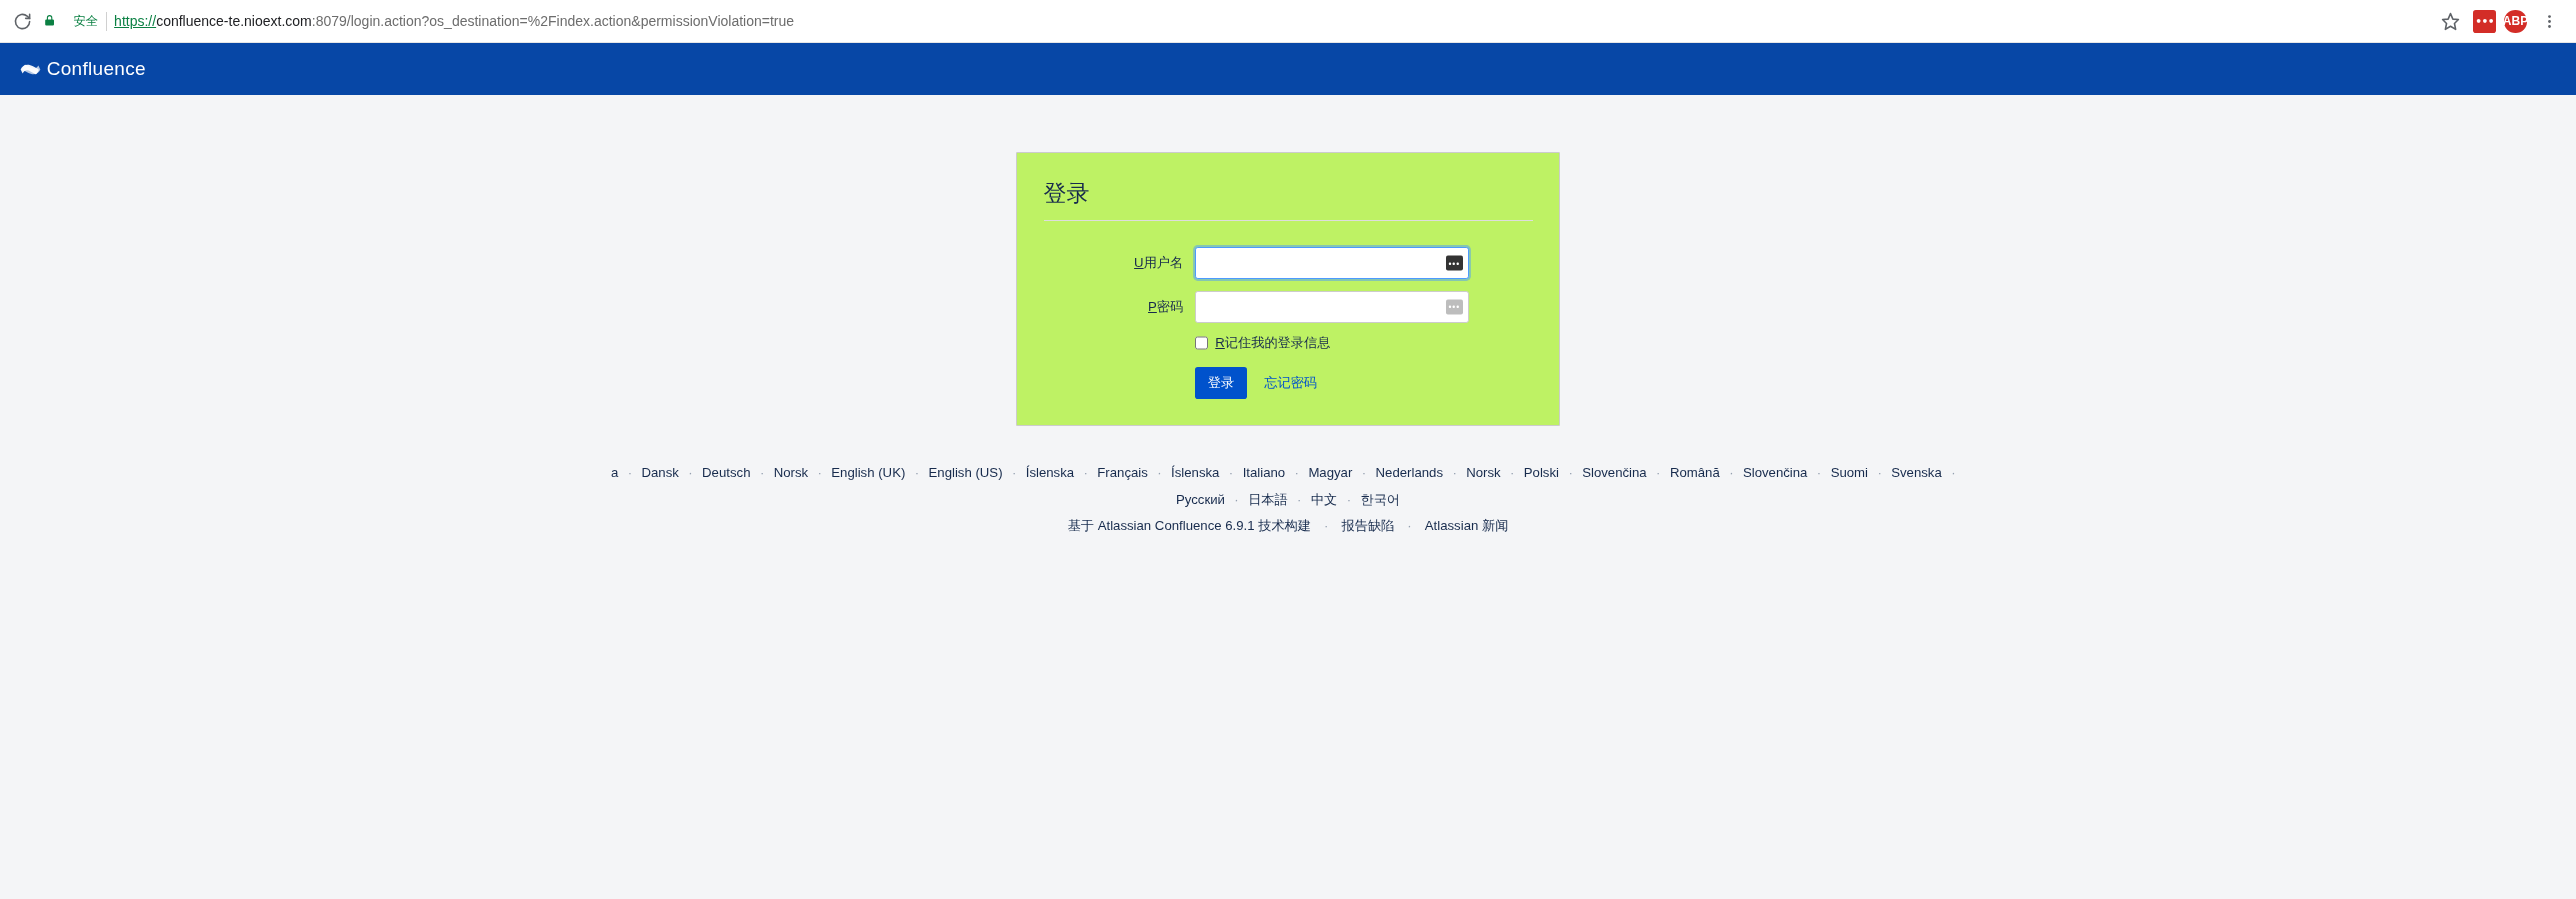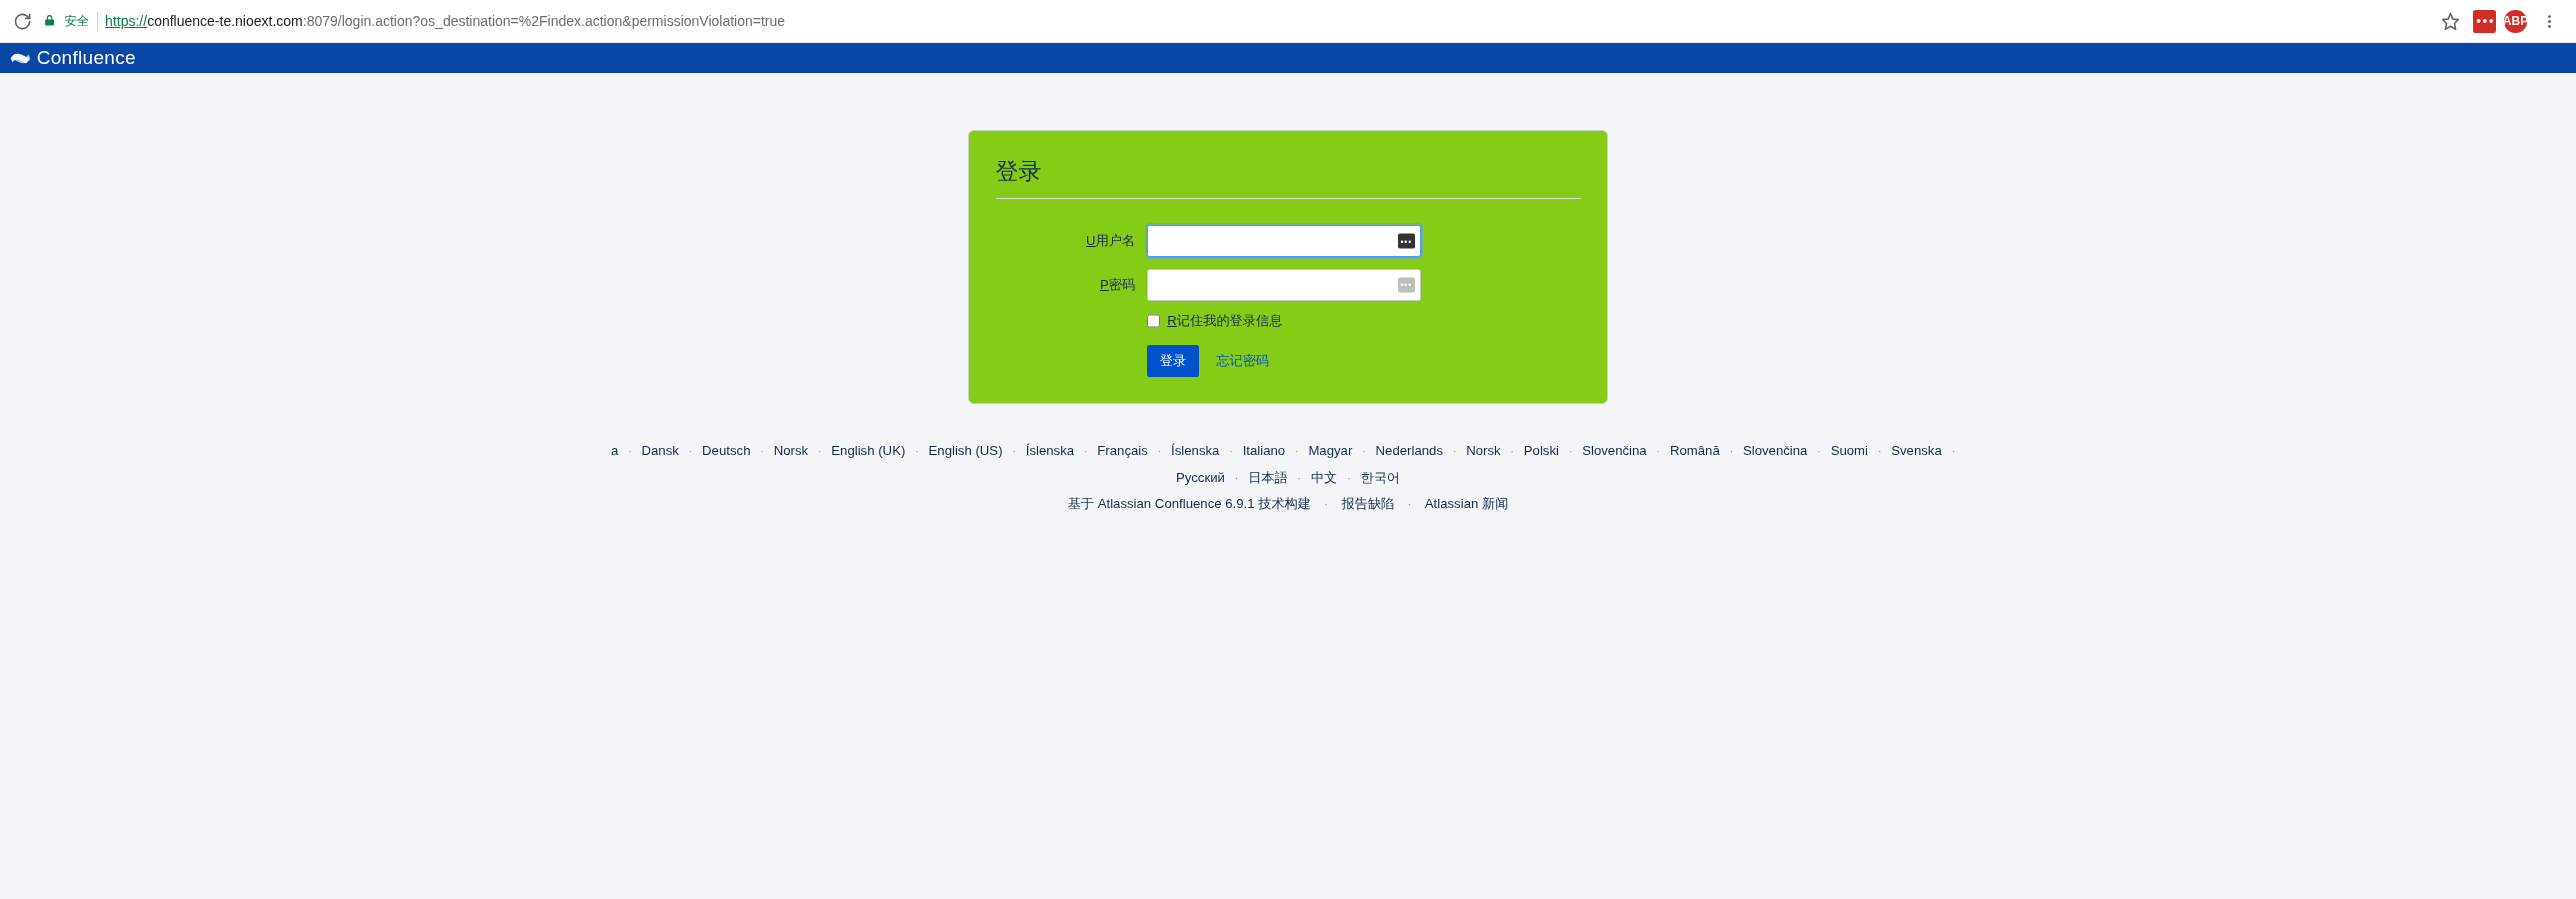--- a/index.html
+++ b/index.html
@@ -2,42 +2,42 @@
 <html style="font-size:15px"><head>
 <meta charset="utf-8">
 <style>
   * { margin: 0; padding: 0; box-sizing: border-box; }
   body { font-family: -apple-system, BlinkMacSystemFont, "Segoe UI", Arial, sans-serif; background: #f4f5f7; font-size: 13.2px; }
 
   
   .browser-bar { height: 43px; background: #fff; display: flex; align-items: center; padding: 0 7.6px; border-bottom: 0.9px solid #e6e6e6; gap: 5.7px; }
   .reload-icon svg { display:block; }
   .iconbtn { width: 30px; height: 30px; display:flex; align-items:center; justify-content:center; border-radius:50%; }
-  .lock-badge { display:flex; align-items:center; gap:8px; font-size: 12.3px; color: #0b8043; }
+  .lock-badge { display:flex; align-items:center; gap:17px; font-size: 12.3px; color: #0b8043; }
   .lock-badge svg { display:block; }
   .url-sep { width:0.9px; height:19px; background:#d0d0d0; margin:0 1.9px; }
   .url-wrap { flex:1; display:flex; align-items:center; overflow:hidden; white-space:nowrap; font-size: 14px; color:#333; }
   .url-wrap .scheme { color:#0b8043;text-decoration:underline; }
   .url-wrap .host   { color:#202124; }
   .url-wrap .port, .url-wrap .path { color:#6d6d6d; }
   .right-icons { display:flex; align-items:center; gap: 7.6px; padding-right:3.8px; }
   .ext-badge { width:23px; height:23px; display:flex; align-items:center; justify-content:center; font-size:10.4px; font-weight:600; color:#fff; }
   .lastpass { background:#d32d27; border-radius:2.8px; font-family: monospace; writing-mode:horizontal-tb; }
   .lastpass span { line-height:1; }
   .abp { background:#d32d27; border-radius:11.3px; font-size:12px; }
   .star-icon svg, .menu-dots svg { display:block; }
 
   
-  .app-header { background:#0747a6; height:30px; display:flex; align-items:center; padding-left:10px; color:#fff; }
+  .app-header { background:#0747a6; height:52px; display:flex; align-items:center; padding-left:20px; color:#fff; }
   .app-header .logo { display:flex; align-items:center; gap:5.7px; }
   .app-header .logo-text { font-size:19px; font-weight:400; letter-spacing:0.3px; }
 
   
   .main { padding-top: 57px; min-height: 378px; }
-  .login-card { width: 640px; background:#84cc16; margin:0 auto; border:0.9px solid #ccc; border-radius:6px; padding: 24.6px 26.5px 26.5px; }
+  .login-card { width: 544px; background:#bef264; margin:0 auto; border:0.9px solid #ccc; border-radius:1px; padding: 24.6px 26.5px 26.5px; }
   .login-card h1 { font-size: 23px; font-weight:500; color:#172b4d; margin-bottom: 11.3px; }
   .login-card hr { border:none; border-top:0.9px solid #ddd; margin-bottom: 26.5px; }
 
   .form-row { display:flex; align-items:center; margin-bottom: 11.3px; }
   .form-row label { width: 151px; text-align:right; color:#172b4d; font-size:13.2px; padding-right:11.3px; }
   .form-row label u { text-decoration: underline; }
   .input-wrap { position:relative; flex:1; max-width: 274px; }
   .input-wrap input { width:100%; height:32px; border:0.9px solid #ccc; border-radius:2.8px; padding:0 28px 0 7.6px; font-size:13.2px; }
   .input-wrap input.focused { outline:none; border:0.9px solid #4c9aff; box-shadow:0 0 0 1.9px rgba(76,154,255,.5); }
   .pw-glyph { position:absolute; right:5.7px; top:50%; transform:translateY(-50%); width:17px; height:15px; border-radius:1.9px; display:flex; align-items:center; justify-content:center; }

